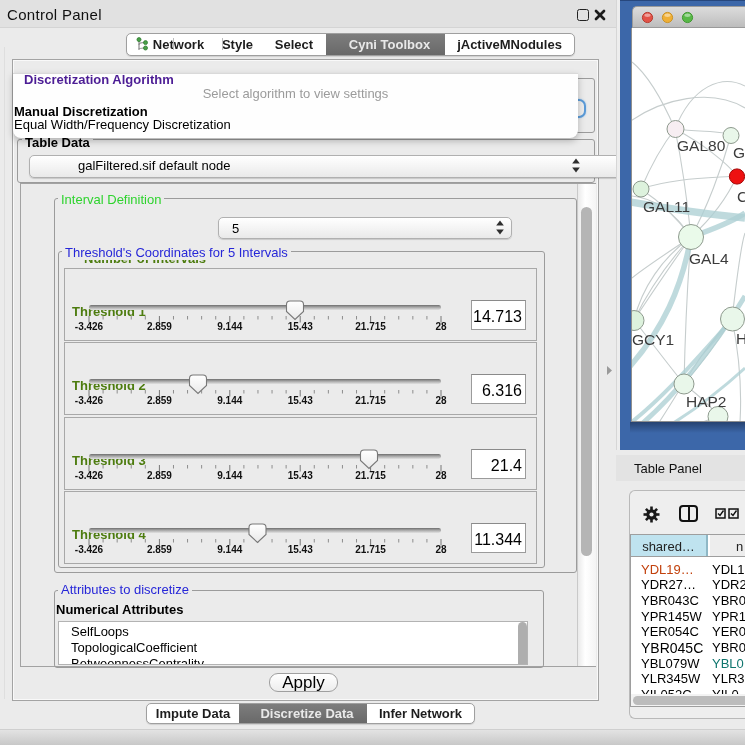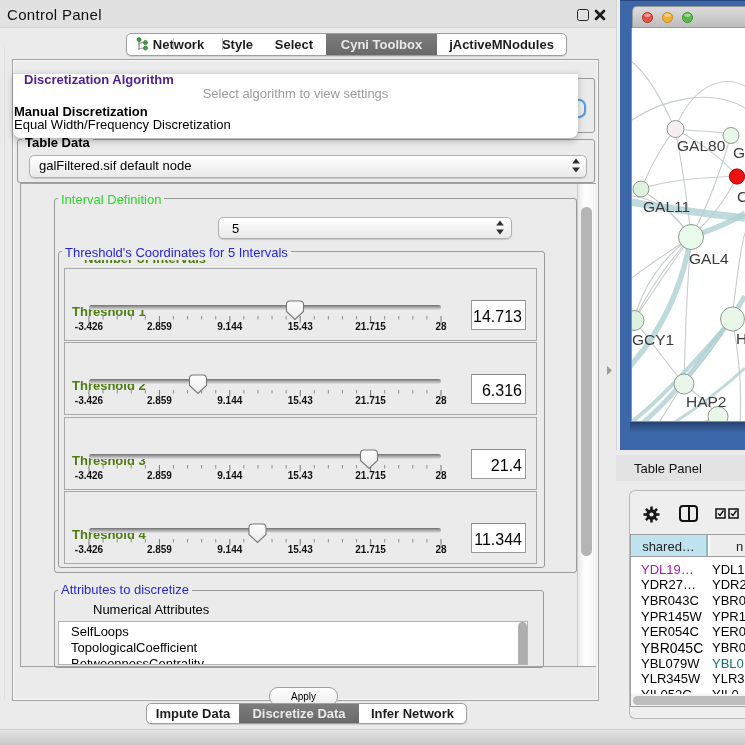--- a/index.html
+++ b/index.html
@@ -2,21 +2,21 @@
 <html><head><meta charset="utf-8">
 <style>
 html,body{margin:0;padding:0;}
 body{width:745px;height:745px;overflow:hidden;font-family:"Liberation Sans",sans-serif;background:#ebebeb;}
 .abs{position:absolute;}
 #stage{position:relative;width:745px;height:745px;}
 .seg{display:flex;align-items:center;justify-content:center;color:#1d1d1d;font-weight:bold;}
 .segbar{position:absolute;display:flex;background:#fff;border:1px solid #9f9f9f;border-radius:5px;overflow:hidden;
  box-shadow:0 1px 1px rgba(0,0,0,0.12);}
 
-.seg.sel{background:linear-gradient(#7d7d7d,#696969);color:#e9e9e9;}
+.seg.sel{background:linear-gradient(#7d7d7d,#696969);color:#e9e9e9;padding-left:8px;}
 .grp{position:absolute;border:1px solid #9b9b9b;border-radius:3px;}
 .grptitle{position:absolute;background:#ebebeb;padding:0 3px;white-space:nowrap;}
 .combo{position:absolute;background:linear-gradient(#ffffff,#f2f2f2 60%,#e9e9e9);border:1px solid #b0b0b0;
  border-radius:5px;box-shadow:0 1px 1px rgba(0,0,0,0.15);display:flex;align-items:center;}
 .valbox{position:absolute;background:#fff;border:1px solid #9b9b9b;border-top-color:#8a8a8a;
  display:flex;align-items:center;justify-content:flex-end;font-size:16px;color:#000;padding-right:3px;padding-top:4px;box-sizing:border-box;}
 .tpanel{position:absolute;border:1px solid #a8a8a8;background:#ebebeb;}
 .tlabel{position:absolute;font-weight:bold;font-size:13px;color:#4d7c0f;margin-top:30px;}
 .ticklab{position:absolute;font-weight:bold;font-size:10px;color:#111;transform:translateX(-50%);white-space:nowrap;}
 .row{white-space:nowrap;overflow:hidden;}
@@ -52,21 +52,21 @@
 <div class="seg" style="width:64px;">Select</div>
 <div class="seg sel" style="width:111px;">Cyni Toolbox</div>
 <div class="seg" style="width:129px;">jActiveMNodules</div>
 </div>
 <div class="abs" style="left:173px;top:38px;width:1px;height:12px;background:#bdbdbd;"></div>
 <div class="abs" style="left:222px;top:38px;width:1px;height:12px;background:#bdbdbd;"></div>
 <div class="grp" style="left:17px;top:78px;width:576px;height:53px;"></div>
 <div class="abs" style="left:566px;top:99px;width:20px;height:19px;border:2.5px solid #5b9bd8;border-radius:7px;background:#ededed;box-shadow:0 0 2px #9cc3e8;box-sizing:border-box;"></div>
 <div class="grp" style="left:17px;top:139px;width:576px;height:42px;"></div>
 <div class="grptitle" style="left:22px;top:135px;font-size:13px;font-weight:bold;color:#000;">Table Data</div>
-<div class="combo" style="left:29px;top:155px;width:556px;height:21px;">
+<div class="combo" style="left:29px;top:155px;width:556px;height:21px;padding-left:39px;">
       <span style="margin-left:9px;margin-top:-2px;font-size:13px;color:#000;">galFiltered.sif default node</span>
     </div>
 <svg class="abs" style="left:570px;top:158px;" width="12" height="15" viewBox="0 0 12 15">
 <path d="M6 0.5 L9.8 5.5 L2.2 5.5 Z" fill="#2e2e2e"></path>
       <path d="M6 14.5 L9.8 9.5 L2.2 9.5 Z" fill="#2e2e2e"></path>
     </svg>
 <div class="abs" style="left:20px;top:183px;width:576px;height:484px;border:1px solid #a2a2a2;box-sizing:border-box;background:#ebebeb;"></div>
 <div class="abs" style="left:577px;top:184px;width:18px;height:482px;background:linear-gradient(90deg,#eaeaea,#ffffff 40%,#f4f4f4);border-left:1px solid #c9c9c9;"></div>
 <div class="abs" style="left:581px;top:207px;width:11px;height:349px;background:#b5b5b5;border-radius:6px;"></div>
 <div class="grp" style="left:54px;top:198px;width:521px;height:373px;"></div>
@@ -157,26 +157,26 @@
           <stop offset="1" stop-color="#e2e2e2"></stop>
         </linearGradient>
 <linearGradient id="thm" x1="0" y1="0" x2="0" y2="1">
           <stop offset="0" stop-color="#ffffff"></stop>
           <stop offset="1" stop-color="#e9e9e9"></stop>
         </linearGradient>
 </defs>
     </svg>
 <div class="grp" style="left:54px;top:590px;width:488px;height:76px;"></div>
 <div class="grptitle" style="left:58px;top:582px;font-size:13px;color:#2626d8;">Attributes to discretize</div>
-<div class="abs" style="left:56px;top:602px;font-size:13px;font-weight:normal;color:#000;padding-left:37px;">Numerical Attributes</div>
+<div class="abs" style="left:56px;top:602px;font-size:13px;font-weight:bold;color:#000;">Numerical Attributes</div>
 <div class="abs" style="left:58px;top:621px;width:470px;height:44px;background:#fff;border:1px solid #b3b3b3;box-sizing:border-box;overflow:hidden;">
       <div style="margin:2px 0 0 12px;font-size:13px;line-height:16px;color:#000;">SelfLoops<br>TopologicalCoefficient<br>BetweennessCentrality</div>
     </div>
 <div class="abs" style="left:518px;top:622px;width:9px;height:42px;background:#aeaeae;border-radius:5px 5px 0 0;"></div>
-<div class="abs" style="left:269px;top:673px;width:67px;height:17px;background:linear-gradient(#ffffff,#ededed);border:1px solid #9f9f9f;border-radius:9px;display:flex;align-items:center;justify-content:center;font-size:10px;color:#000;margin-top:14px;">Apply</div>
+<div class="abs" style="left:269px;top:673px;width:67px;height:17px;background:linear-gradient(#ffffff,#ededed);border:1px solid #9f9f9f;border-radius:9px;display:flex;align-items:center;justify-content:center;font-size:17px;color:#000;">Apply</div>
 <div class="segbar" style="left:146px;top:703px;height:19px;font-size:13px;">
 <div class="seg" style="width:92px;">Impute Data</div>
 <div class="seg sel" style="width:120px;">Discretize Data</div>
 <div class="seg" style="width:107px;">Infer Network</div>
 </div>
 <svg class="abs" style="left:605px;top:366px;" width="8" height="9" viewBox="0 0 8 9">
       <path d="M2 0 L7 4.5 L2 9 Z" fill="#9a9a9a"></path>
     </svg>
 <div class="abs" style="left:616px;top:0;width:4px;height:729px;background:#ededed;border-left:1px solid #d6d6d6;"></div>
 <div class="abs" style="left:620px;top:0;width:125px;height:450px;background:#3c67a9;border-top:1px solid #27477d;"></div>
@@ -278,21 +278,21 @@
 <path d="M3 5.5 L5 7.5 L8.5 2.5" fill="none" stroke="#111" stroke-width="1.4"></path>
     </svg>
 <svg class="abs" style="left:727.5px;top:508px;" width="11" height="11" viewBox="0 0 11 11">
 <rect x="1" y="1" width="9" height="9" fill="none" stroke="#111" stroke-width="1.5"></rect>
 <path d="M3 5.5 L5 7.5 L8.5 2.5" fill="none" stroke="#111" stroke-width="1.4"></path>
     </svg>
 <div class="abs" style="left:630px;top:534px;width:115px;height:173px;background:#fff;border:1px solid #9e9e9e;border-right:none;box-sizing:border-box;"></div>
 <div class="abs" style="left:631px;top:535px;width:77px;height:22px;background:#bfe3ef;border-right:2px solid #8fb8c6;box-sizing:border-box;display:flex;align-items:center;justify-content:center;font-size:13px;color:#222;">shared…</div>
 <div class="abs" style="left:710px;top:535px;width:35px;height:22px;background:#ededed;display:flex;align-items:center;font-size:13px;color:#222;padding-left:26px;">n</div>
 <div class="abs" style="left:631px;top:556px;width:114px;height:1px;background:#9e9e9e;"></div>
-<div class="abs row" style="left:641px;top:561.5px;width:66px;font-size:13px;color:#a21caf;">YDL19…</div>
+<div class="abs row" style="left:641px;top:561.5px;width:66px;font-size:13px;color:#c2410c;">YDL19…</div>
 <div class="abs row" style="left:712px;top:561.5px;width:33px;font-size:13px;color:#000;">YDL1</div>
 <div class="abs row" style="left:641px;top:577.2px;width:66px;font-size:13px;color:#000;">YDR27…</div>
 <div class="abs row" style="left:712px;top:577.2px;width:33px;font-size:13px;color:#000;">YDR2</div>
 <div class="abs row" style="left:641px;top:592.9px;width:66px;font-size:13px;color:#000;">YBR043C</div>
 <div class="abs row" style="left:712px;top:592.9px;width:33px;font-size:13px;color:#000;">YBR0</div>
 <div class="abs row" style="left:641px;top:608.6px;width:66px;font-size:13px;color:#000;">YPR145W</div>
 <div class="abs row" style="left:712px;top:608.6px;width:33px;font-size:13px;color:#000;">YPR1</div>
 <div class="abs row" style="left:641px;top:624.3px;width:66px;font-size:13px;color:#000;">YER054C</div>
 <div class="abs row" style="left:712px;top:624.3px;width:33px;font-size:13px;color:#000;">YER0</div>
 <div class="abs row" style="left:641px;top:640.0px;width:66px;font-size:14px;color:#000;">YBR045C</div>

